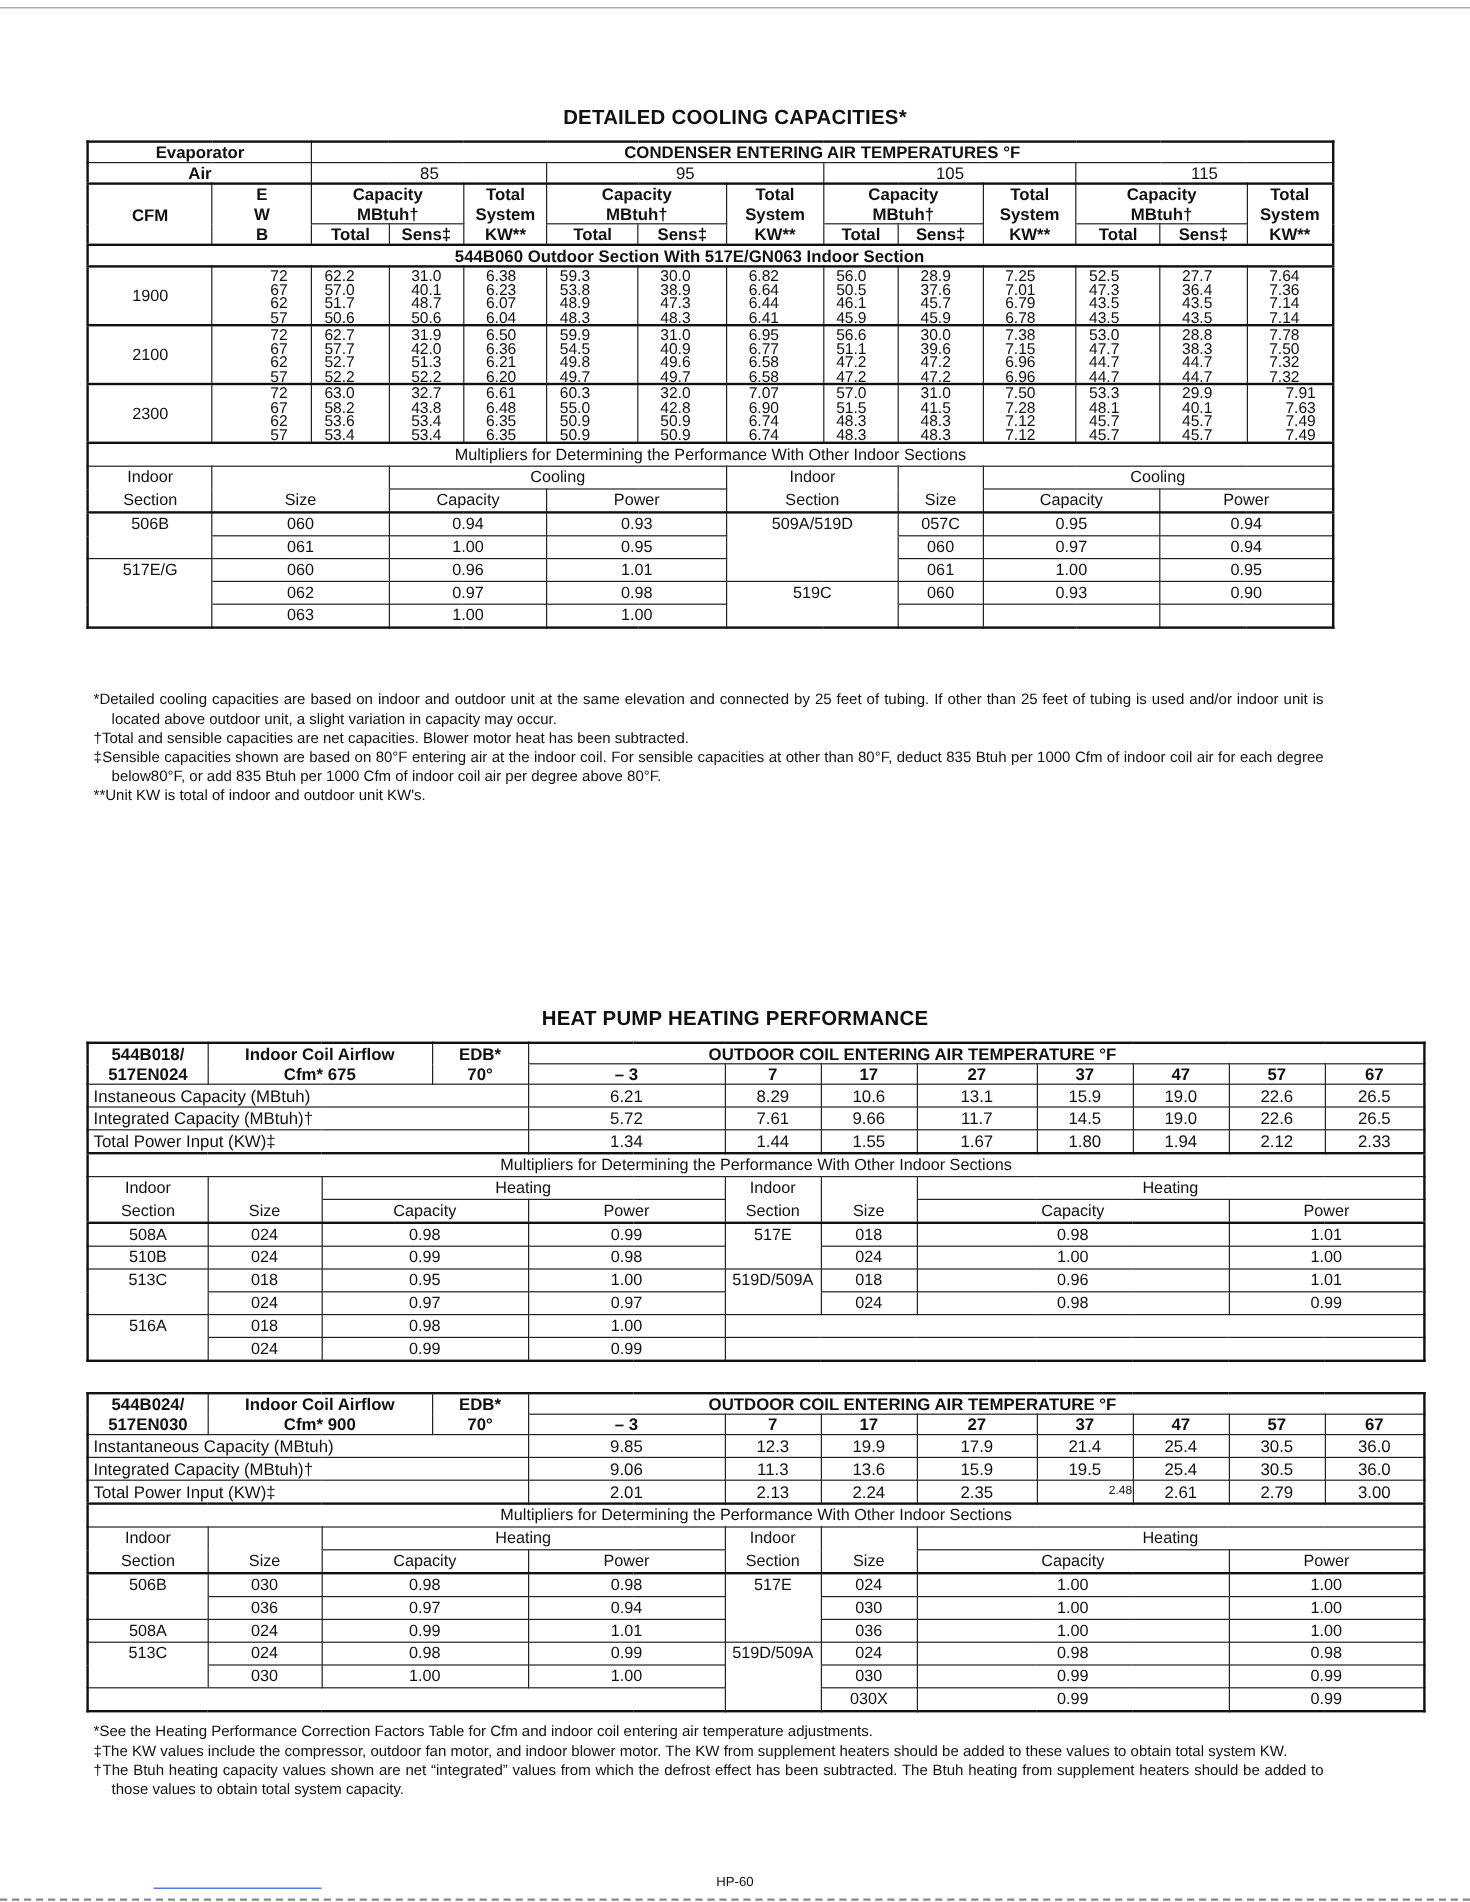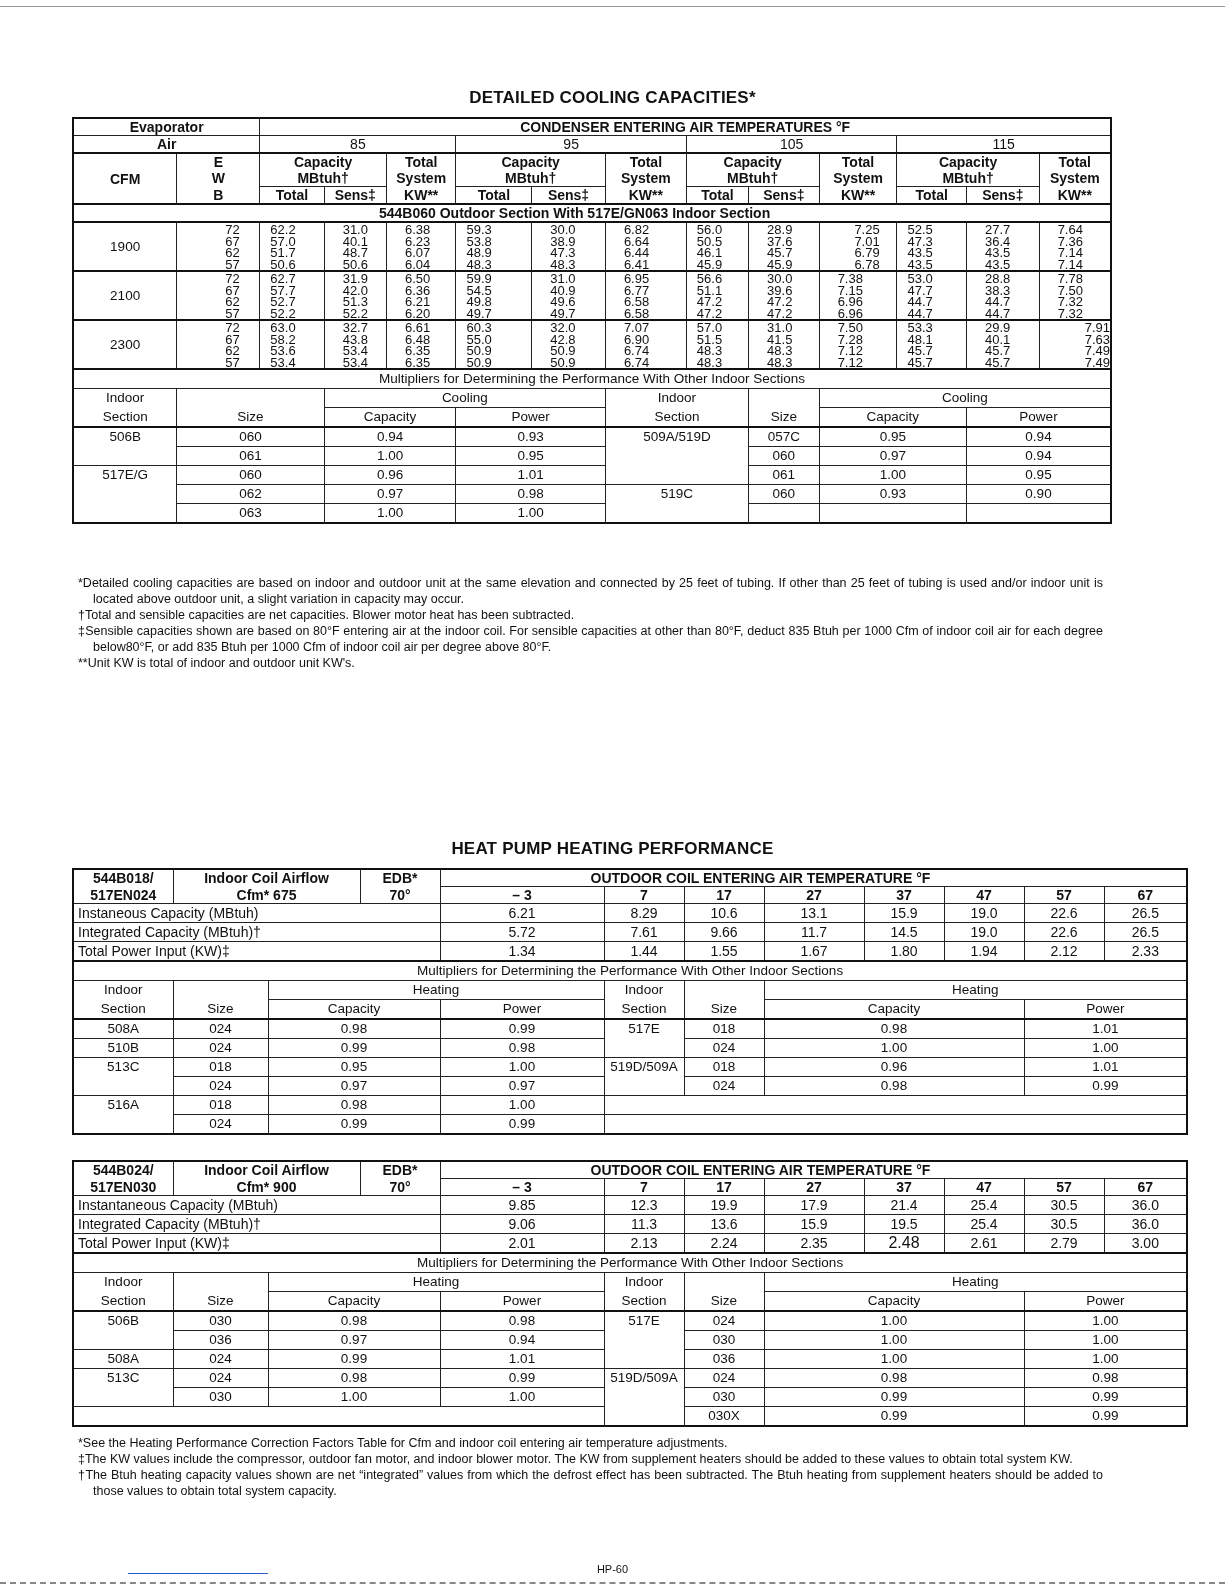--- a/index.html
+++ b/index.html
@@ -152,21 +152,21 @@
           <div>50.5</div>
           <div>46.1</div>
           <div>45.9</div>
         </td>
         <td style="text-align:left; padding-left:18px;">
           <div>28.9</div>
           <div>37.6</div>
           <div>45.7</div>
           <div>45.9</div>
         </td>
-        <td style="text-align:center; padding-left:18px;">
+        <td style="text-align:left; padding-left:18px;">
           <div>7.25</div>
           <div>7.01</div>
           <div>6.79</div>
           <div>6.78</div>
         </td>
         <td style="text-align:left; padding-left:10px;">
           <div>52.5</div>
           <div>47.3</div>
           <div>43.5</div>
           <div>43.5</div>
@@ -332,21 +332,21 @@
           <div>48.1</div>
           <div>45.7</div>
           <div>45.7</div>
         </td>
         <td style="text-align:left; padding-left:18px;">
           <div>29.9</div>
           <div>40.1</div>
           <div>45.7</div>
           <div>45.7</div>
         </td>
-        <td style="text-align:right; padding-left:18px;">
+        <td style="text-align:center; padding-left:18px;">
           <div>7.91</div>
           <div>7.63</div>
           <div>7.49</div>
           <div>7.49</div>
         </td>
       </tr>
     </tbody>
   <tbody class="mult" id="cool-mult">
       <tr style="border-top: 2px solid rgb(17, 17, 17);">
         <td colspan="14">Multipliers for Determining the Performance With Other Indoor Sections</td>
@@ -640,21 +640,21 @@
         <td colspan="1" style="font-size:14px; line-height:18px;">25.4</td>
         <td colspan="1" style="font-size:14px; line-height:18px;">30.5</td>
         <td colspan="1" style="font-size:14px; line-height:18px;">36.0</td>
       </tr>
       <tr>
         <td colspan="4" class="left" style="font-size:14px; line-height:18px;">Total Power Input (KW)‡</td>
         <td colspan="2" style="font-size:14px; line-height:18px;">2.01</td>
         <td colspan="1" style="font-size:14px; line-height:18px;">2.13</td>
         <td colspan="1" style="font-size:14px; line-height:18px;">2.24</td>
         <td colspan="1" style="font-size:14px; line-height:18px;">2.35</td>
-        <td colspan="1" style="font-size:16px; line-height:18px;">2.48</td>
+        <td colspan="1" style="font-size:10px; line-height:18px;text-align:right;">2.48</td>
         <td colspan="1" style="font-size:14px; line-height:18px;">2.61</td>
         <td colspan="1" style="font-size:14px; line-height:18px;">2.79</td>
         <td colspan="1" style="font-size:14px; line-height:18px;">3.00</td>
       </tr>
     </tbody>
     <tbody class="mult">
       <tr style="border-top: 2px solid rgb(17, 17, 17);">
         <td colspan="13">Multipliers for Determining the Performance With Other Indoor Sections</td>
       </tr>
       <tr>

